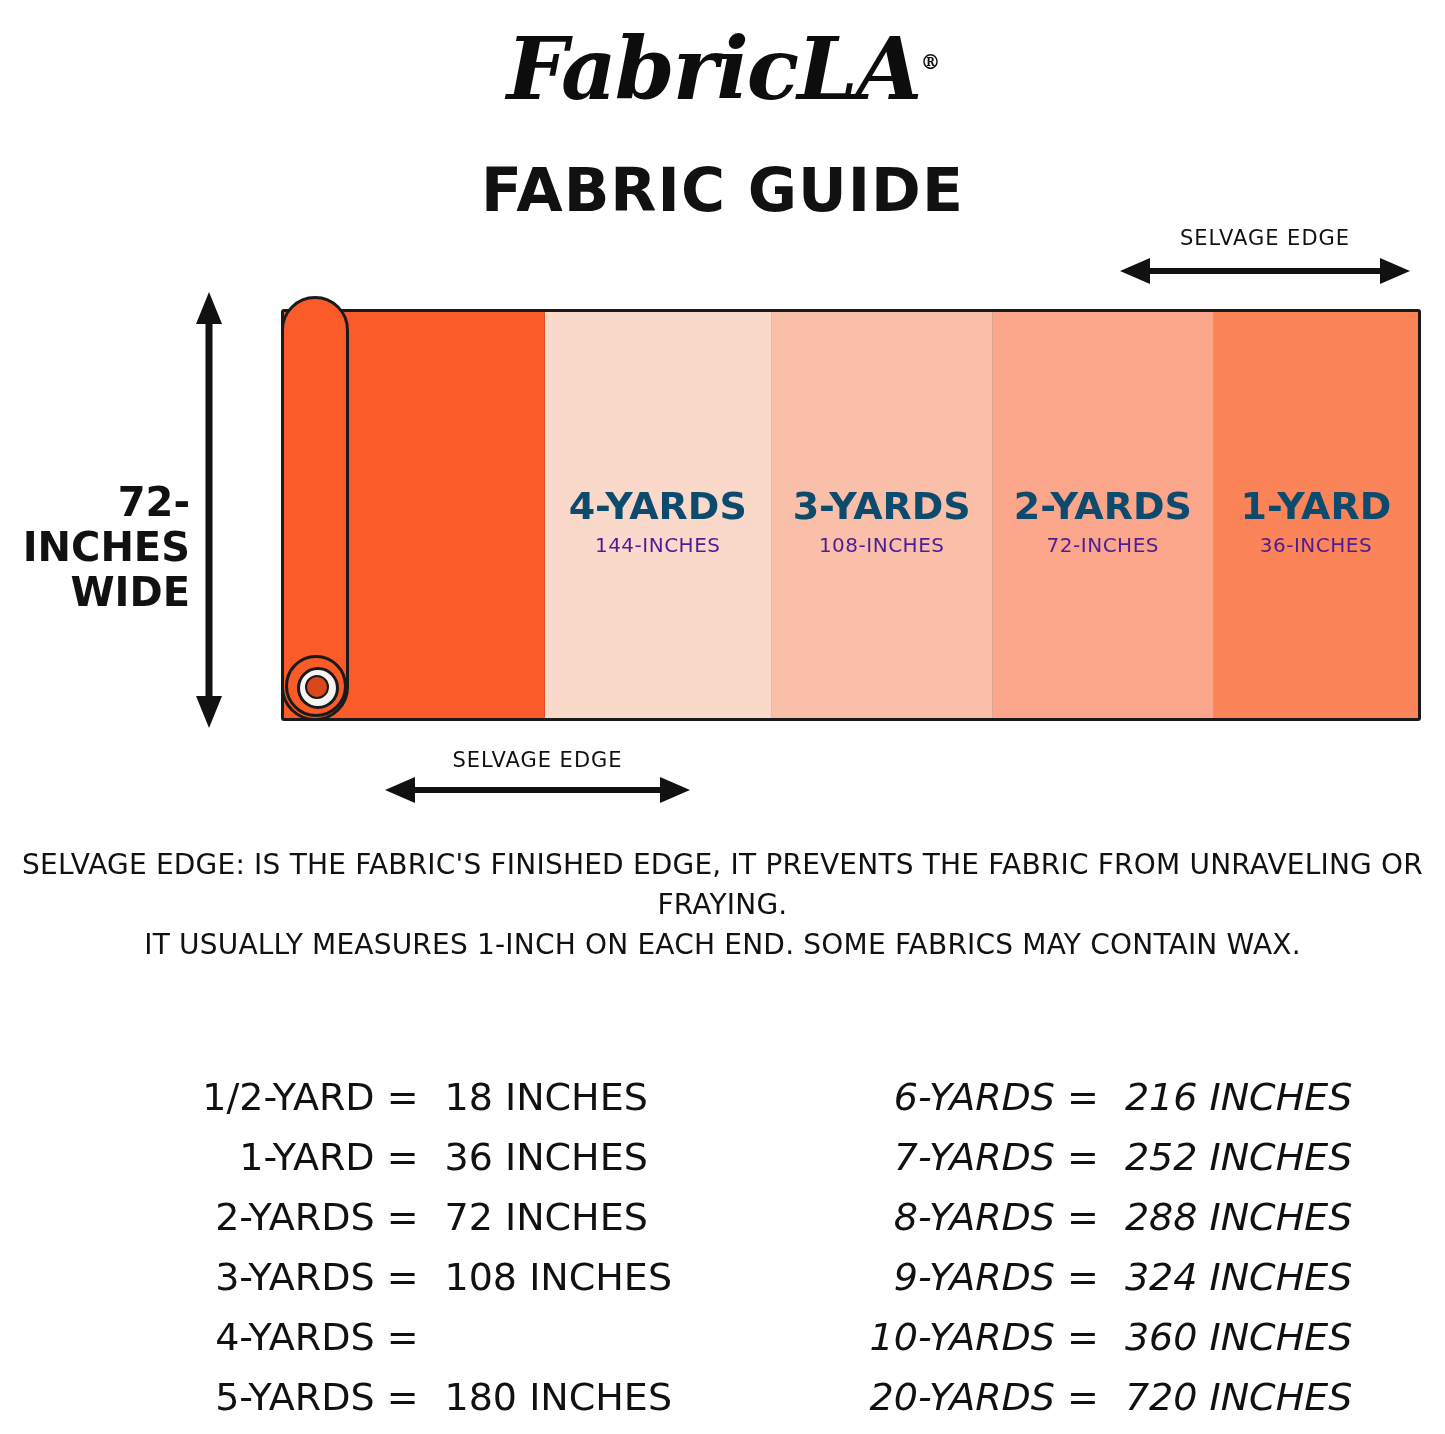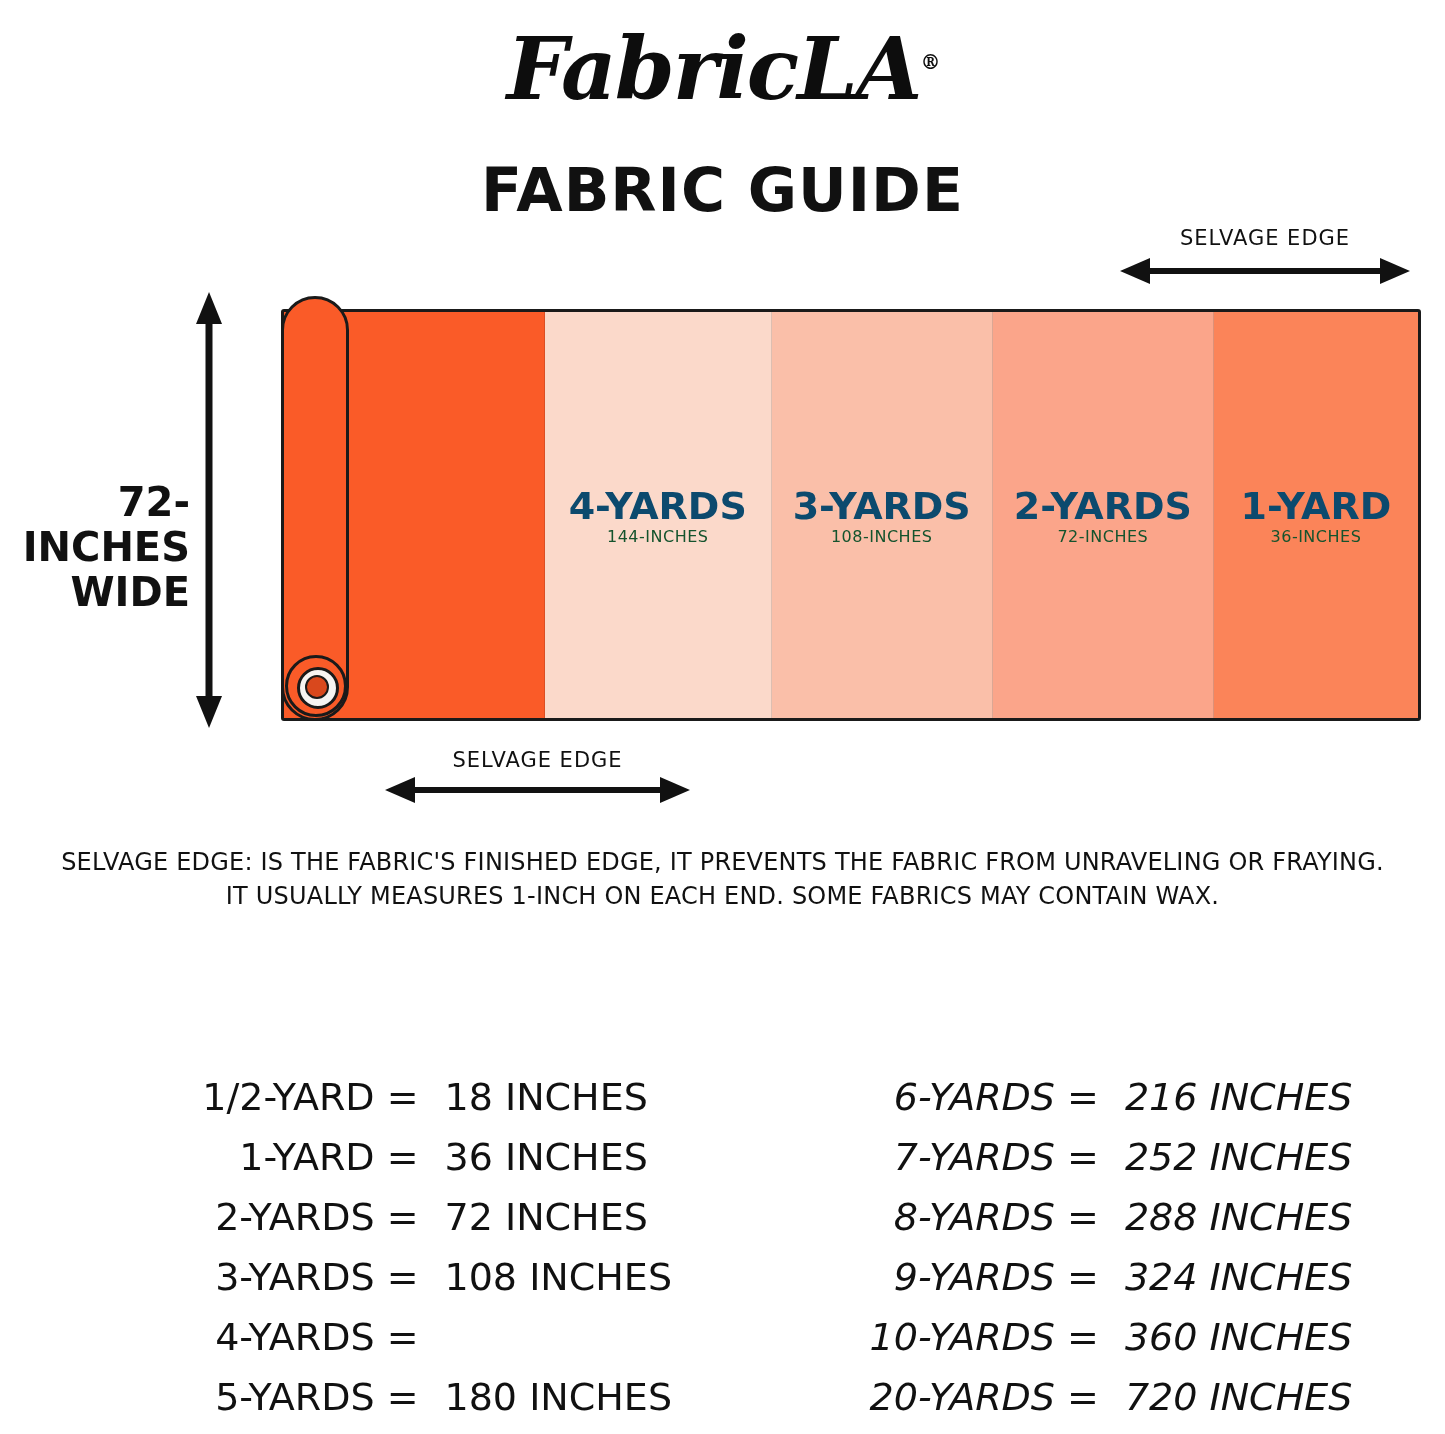--- a/index.html
+++ b/index.html
@@ -72,23 +72,24 @@
   .seg-title {
     font-family: "DejaVu Sans", sans-serif;
     font-weight: bold;
     font-size: 38px;
     letter-spacing: 0px;
     color: #0c4a6e;
     line-height: 1.05;
   }
   .seg-sub {
     font-family: "DejaVu Sans", sans-serif;
-    font-size: 16px;
+    font-size: 20px;
     letter-spacing: 0.5px;
-    color: #14532d;
+    color: #4c1d95;
+    margin-top: 6px;
   }
 
   
   .tube {
     position: absolute;
     left: 281px;
     top: 296px;
     width: 68px;
     height: 425px;
     background: #fa5b28;
@@ -170,21 +171,21 @@
     color: #111;
   }
 
   .note {
     position: absolute;
     left: 0; top: 845px;
     width: 1445px;
     padding: 0 20px;
     text-align: center;
     font-family: "DejaVu Sans", sans-serif;
-    font-size: 24px;
+    font-size: 28px;
     line-height: 1.42;
     letter-spacing: 0.2px;
     color: #111;
   }
 
   
   .table-wrap {
     position: absolute;
     left: 0; top: 1075px;
     width: 1445px;

